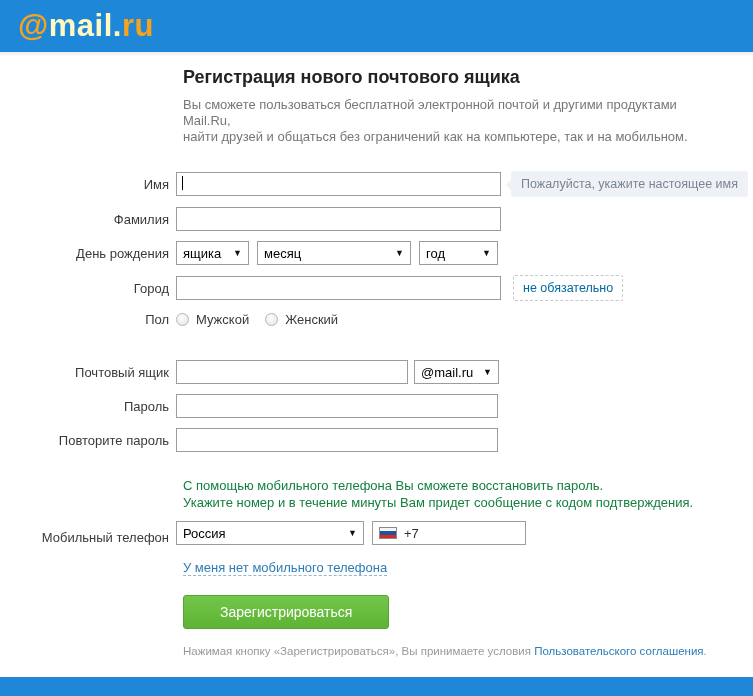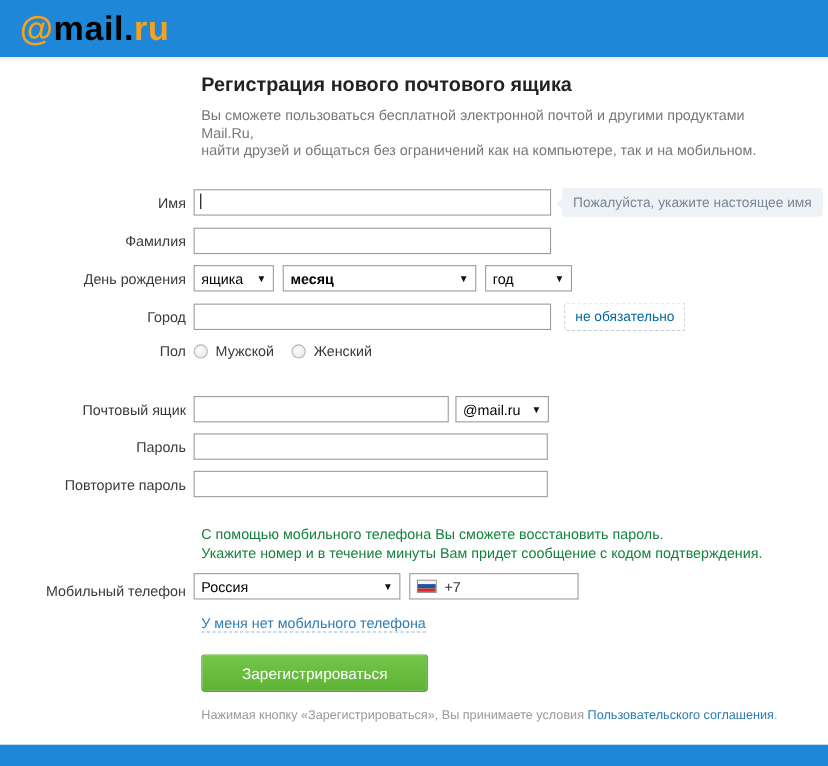--- a/index.html
+++ b/index.html
@@ -8,21 +8,21 @@
     font-family:"Liberation Sans", sans-serif;
     background:#fff; color:#333; position:relative; overflow:hidden;
   }
   
   .topbar {
     height:52px; background:#1f87d7; display:flex; align-items:center;
     padding-left:18px;
   }
   .logo { font-size:31px; font-weight:bold; letter-spacing:0.5px; cursor:pointer; }
   .logo .c-orange { color:#f7a21c; }
-  .logo .c-white  { color:#000000; }
+  .logo .c-white  { color:#fef9c3; }
   .topbar-shadow { height:5px; background:linear-gradient(#ededed,#ffffff); }
 
   
   .content { padding-top:10px; }
   .intro { margin-left:183px; margin-right:20px; }
   .page-title { font-size:18px; font-weight:bold; color:#222; margin-bottom:9px; }
   .page-sub { font-size:13px; color:#777; line-height:16px; width:545px; }
 
   .form-area { margin-top:26px; }
   .row { display:flex; align-items:center; margin-bottom:10px; }
@@ -43,21 +43,21 @@
     position:absolute; left:6px; top:5px; width:1px; height:14px; background:#000;
   }
 
   
   .sel {
     height:24px; border:1px solid #9c9c9c; background:#fff; font-size:13px;
     display:flex; align-items:center; padding:0 6px; color:#000; cursor:pointer;
     justify-content:space-between; margin-right:8px;
   }
   .sel .arrow { font-size:9px; color:#111; margin-left:8px; }
-  .sel-day { width:73px; } .sel-month { width:176px;font-weight:bold; } .sel-year { width:79px; }
+  .sel-day { width:73px; } .sel-month { width:154px; } .sel-year { width:79px; }
   .sel-domain { width:85px; margin-left:6px; margin-right:0; }
   .sel-country { width:188px; }
 
   
   .tip {
     position:relative; margin-left:10px; background:#eef1f5; color:#7a8694;
     font-size:12.5px; padding:6px 10px; border-radius:3px; white-space:nowrap;
   }
   .tip:before {
     content:""; position:absolute; left:-5px; top:9px;

